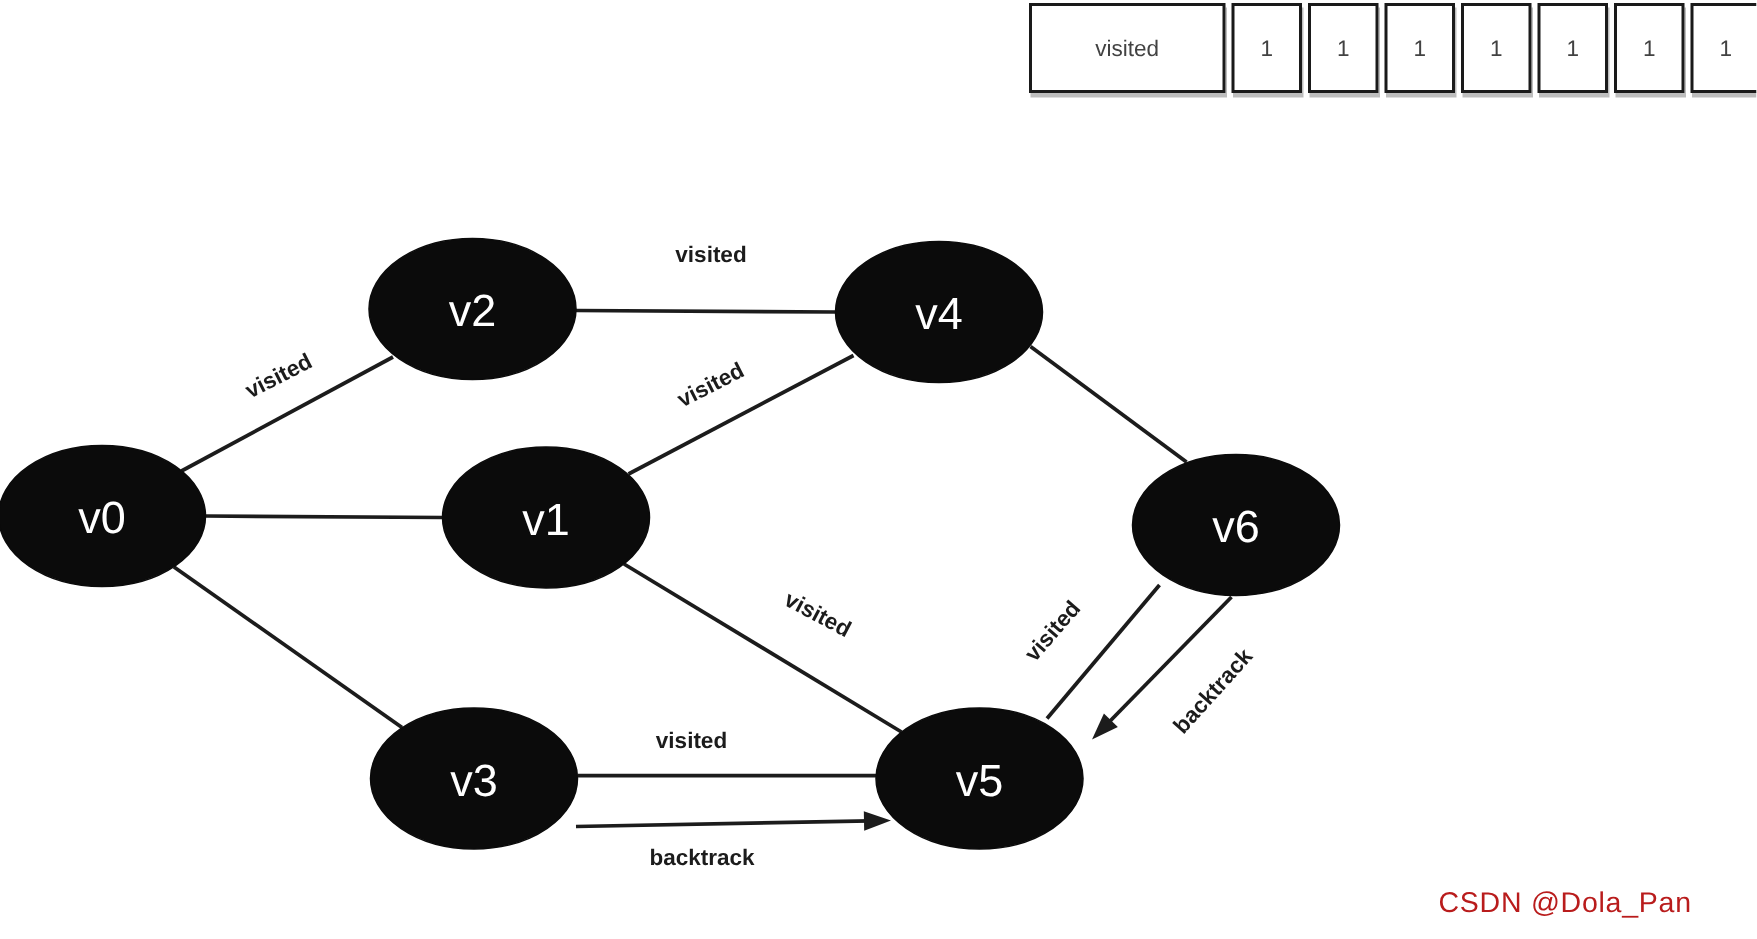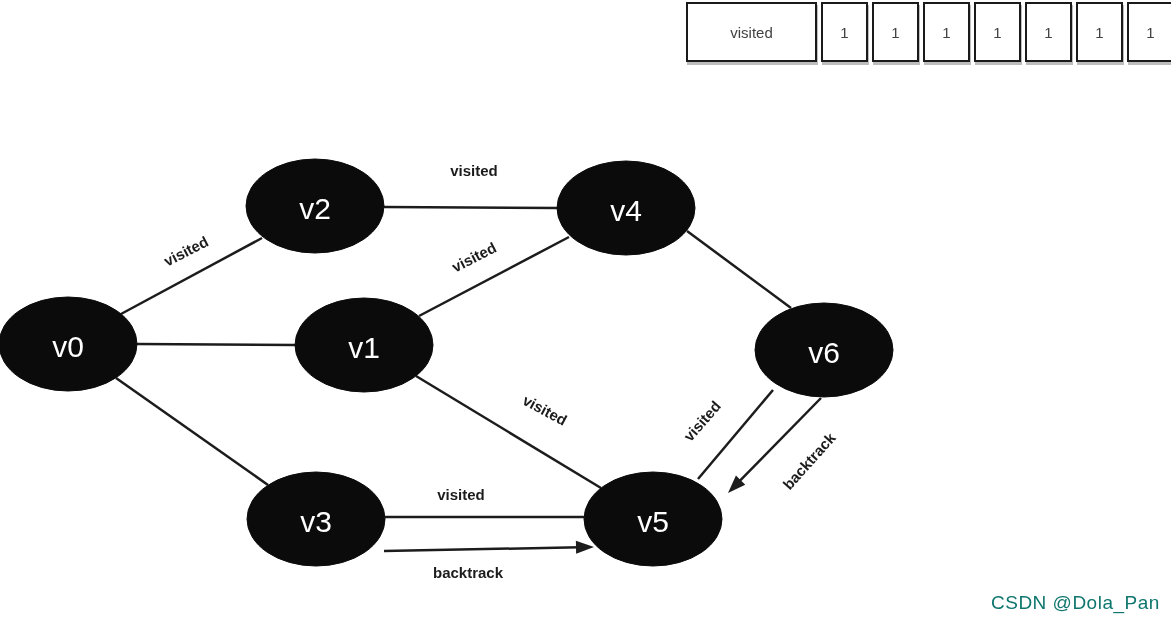--- a/index.html
+++ b/index.html
@@ -37,25 +37,25 @@
     display: flex;
     align-items: center;
     justify-content: center;
     font-size: 15px;
     color: #424242;
   }
   .vcell.label-cell { width: 131px; }
   .vcell.value-cell { width: 47px; }
   .watermark {
     position: absolute;
-    left: 991px;
+    left: 959px;
     top: 592px;
     font-size: 19px;
     letter-spacing: 0.5px;
-    color: #0f766e;
+    color: #b91c1c;
     white-space: nowrap;
   }
 </style>
 </head>
 <body>
 
 <div class="stage">
   <svg id="graph-svg" width="1171" height="626" viewBox="0 0 1171 626">
       <line x1="121" y1="314" x2="262" y2="238" stroke="#1c1c1c" stroke-width="2.5"></line>
       <line x1="384" y1="207" x2="557" y2="208" stroke="#1c1c1c" stroke-width="2.5"></line>

